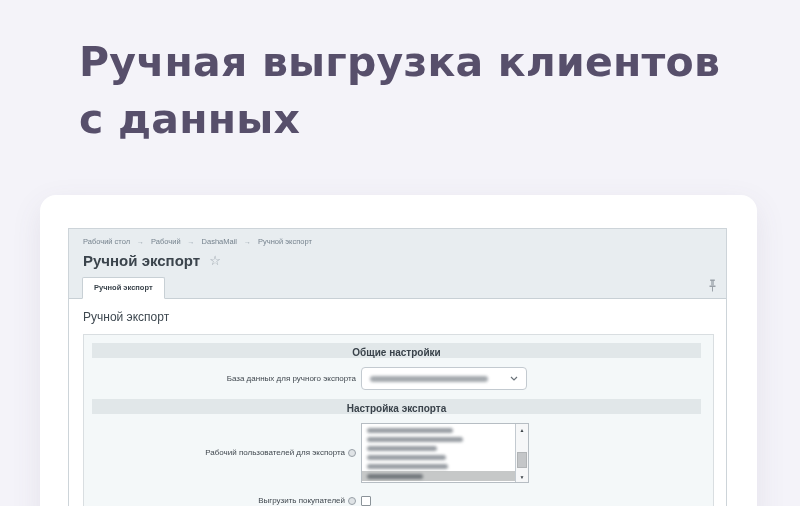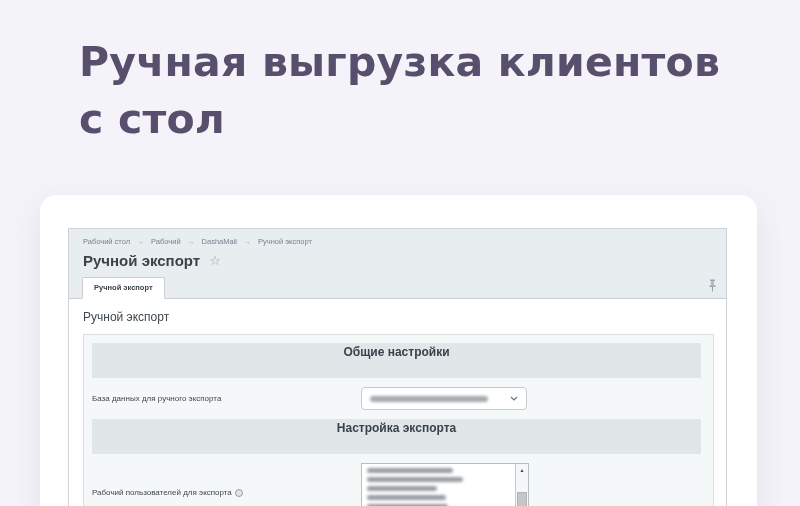--- a/index.html
+++ b/index.html
@@ -53,27 +53,27 @@
   }
   .pin { position:absolute; right:9px; bottom:6px; cursor:pointer; line-height:0; }
   
   .admin-content { background:#ffffff; padding:9px 12px 20px 14px; }
   .form-title { font-size:12px; color:#3e4850; margin:2px 0 10px 0; }
   .form-box {
     border:1px solid #d9dee1; background:#f4f8f9;
     padding:8px 12px 26px 8px;
   }
   .section-bar {
-    background:#e1e7e9; height:35px; line-height:19px;
-    text-align:center; font-size:12px; font-weight:bold; color:#39424a;
+    background:#e1e7e9; height:15px; line-height:19px;
+    text-align:center; font-size:10px; font-weight:bold; color:#39424a;
   }
   .frow { display:flex; align-items:center; margin:9px 0; }
   .frow.top { align-items:center; }
   .frow-label {
-    flex:0 0 264px; display:flex; justify-content:flex-start; align-items:center;
+    flex:0 0 264px; display:flex; justify-content:flex-end; align-items:center;
     gap:3px; font-size:8px; color:#40484f; text-align:right; line-height:1.2;
   }
   .help-dot {
     width:8px; height:8px; border-radius:50%; flex:0 0 8px;
     border:1px solid #98a0a7; background:#dfe3e6;
   }
   .frow-control { margin-left:5px; display:flex; align-items:center; }
   
   .select {
     width:166px; height:23px; background:#fff;
@@ -117,21 +117,21 @@
   .checkbox {
     width:10px; height:10px; background:#fff;
     border:1px solid #8b9399; border-radius:1px; cursor:pointer;
   }
 </style>
 </head>
 <body>
 
 <h1 class="hero">
   <span>Ручная выгрузка клиентов</span><br>
-  <span>с стол</span>
+  <span>с данных</span>
 </h1>
 
 <div class="card">
   <div class="admin">
 
     <div class="admin-header">
       <div class="breadcrumb">
         <span>Рабочий стол</span>
         <span class="sep">→</span>
         <span>Рабочий</span>

